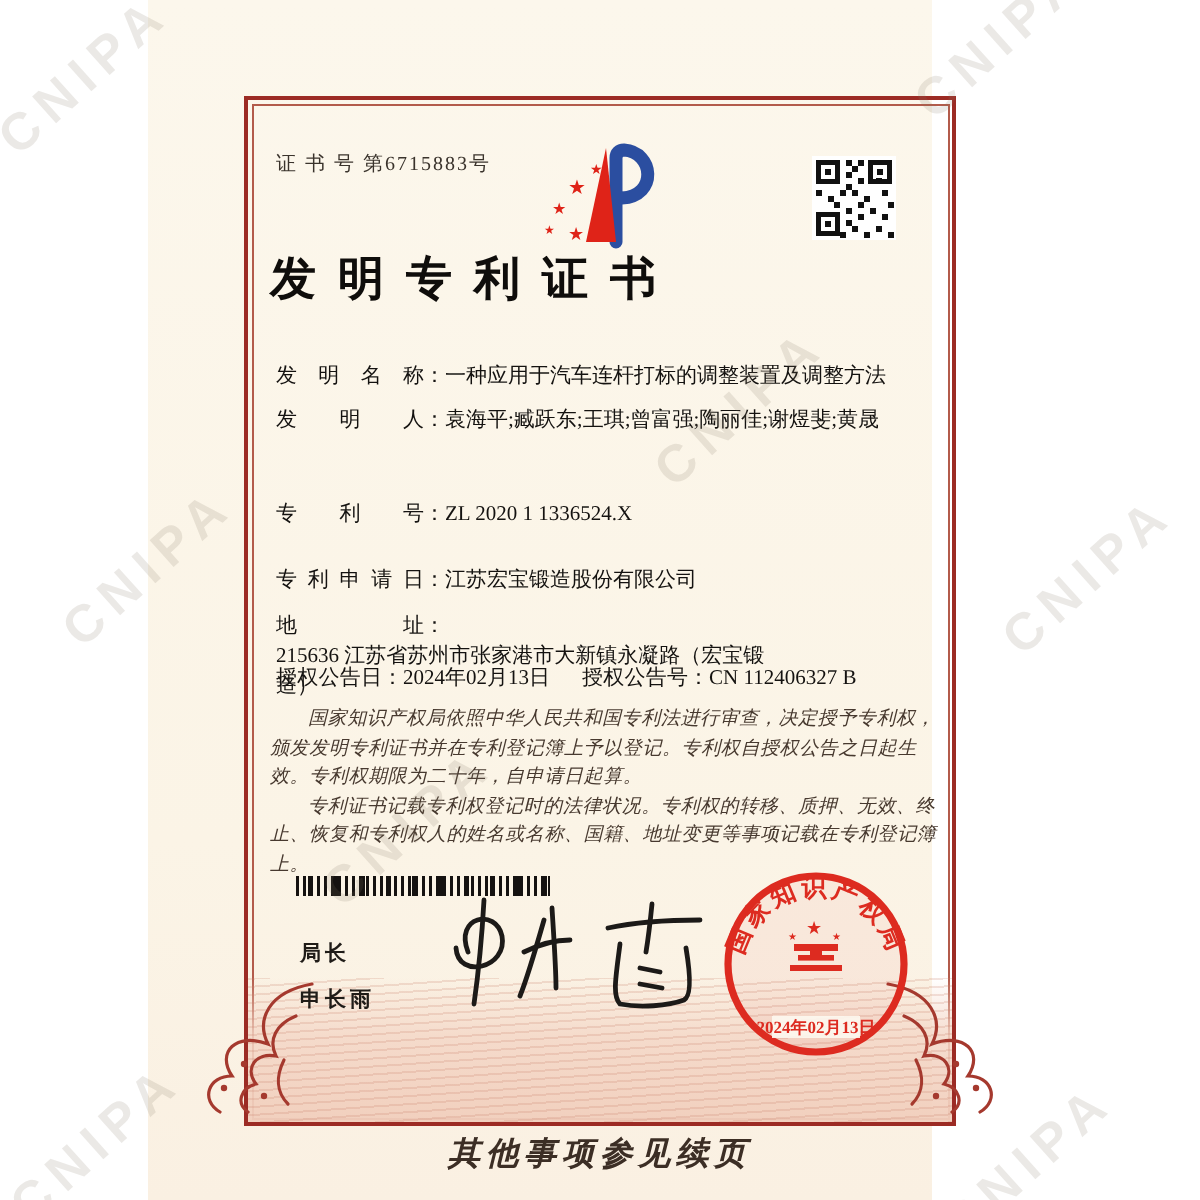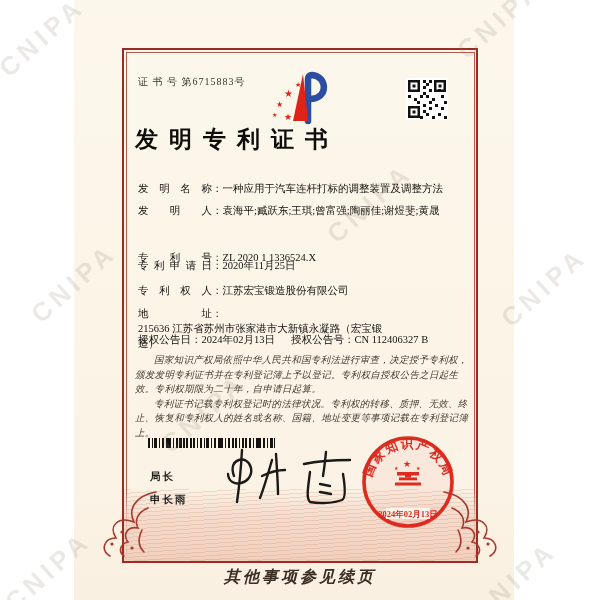--- a/index.html
+++ b/index.html
@@ -1,21 +1,21 @@
 <!DOCTYPE html>
 <html><head>
 <meta charset="utf-8">
 <style>
   html,body{margin:0;padding:0;}
   body{width:600px;height:600px;background:#ffffff;overflow:hidden;
        font-family:"Liberation Serif","DejaVu Serif",serif;}
   .stage{position:relative;width:600px;height:600px;overflow:hidden;background:#ffffff;}
 
   
-  .paper{position:absolute;left:74px;top:0;width:440px;height:600px;
+  .paper{position:absolute;left:74px;top:0;width:392px;height:600px;
          background:linear-gradient(to bottom,#fcf7ec 0%,#fbf4e6 70%,#faf0e2 100%);text-decoration:underline;}
 
   
   .wm{position:absolute;font-family:"Liberation Sans","DejaVu Sans",sans-serif;
       font-weight:bold;font-size:26px;letter-spacing:5px;color:rgba(128,118,102,0.16);
       transform:rotate(-42deg);z-index:6;pointer-events:none;white-space:nowrap;}
 
   
   .frame{position:absolute;left:48px;top:48px;width:356px;height:515px;box-sizing:border-box;
          border:2.5px solid #9c2b24;z-index:1;}
@@ -149,25 +149,22 @@
 
         <div class="frow" style="top:131px">
           <span class="f-label">发明名称</span><span class="f-colon">：</span><span class="f-value">一种应用于汽车连杆打标的调整装置及调整方法</span>
         </div>
         <div class="frow" style="top:153px">
           <span class="f-label">发明人</span><span class="f-colon">：</span><span class="f-value">袁海平;臧跃东;王琪;曾富强;陶丽佳;谢煜斐;黄晟</span>
         </div>
         <div class="frow" style="top:200px">
           <span class="f-label">专利号</span><span class="f-colon">：</span><span class="f-value">ZL 2020 1 1336524.X</span>
         </div>
-        <div class="frow" style="top:208px">
-          <span class="f-label">专利申请日</span><span class="f-colon">：</span><span class="f-value">2020年11月25日</span>
-        </div>
         <div class="frow" style="top:233px">
-          <span class="f-label">专利权人</span><span class="f-colon">：</span><span class="f-value">江苏宏宝锻造股份有限公司</span>
+          <span class="f-label">专利申请日</span><span class="f-colon">：</span><span class="f-value">江苏宏宝锻造股份有限公司</span>
         </div>
         <div class="frow" style="top:256px">
           <span class="f-label">地址</span><span class="f-colon">：</span><span class="f-value f-wrap">215636 江苏省苏州市张家港市大新镇永凝路（宏宝锻造）</span>
         </div>
         <div class="frow" style="top:282px">
           <span class="f-label" style="width:53px">授权公告日</span><span class="f-colon">：</span><span class="f-value">2024年02月13日</span><span class="grp2"><span class="f-label" style="width:53px">授权公告号</span><span class="f-colon">：</span><span class="f-value">CN 112406327 B</span></span>
         </div>
 
         <div class="body-par" style="top:303px">
           <p>国家知识产权局依照中华人民共和国专利法进行审查，决定授予专利权，颁发发明专利证书并在专利登记簿上予以登记。专利权自授权公告之日起生效。专利权期限为二十年，自申请日起算。</p>

